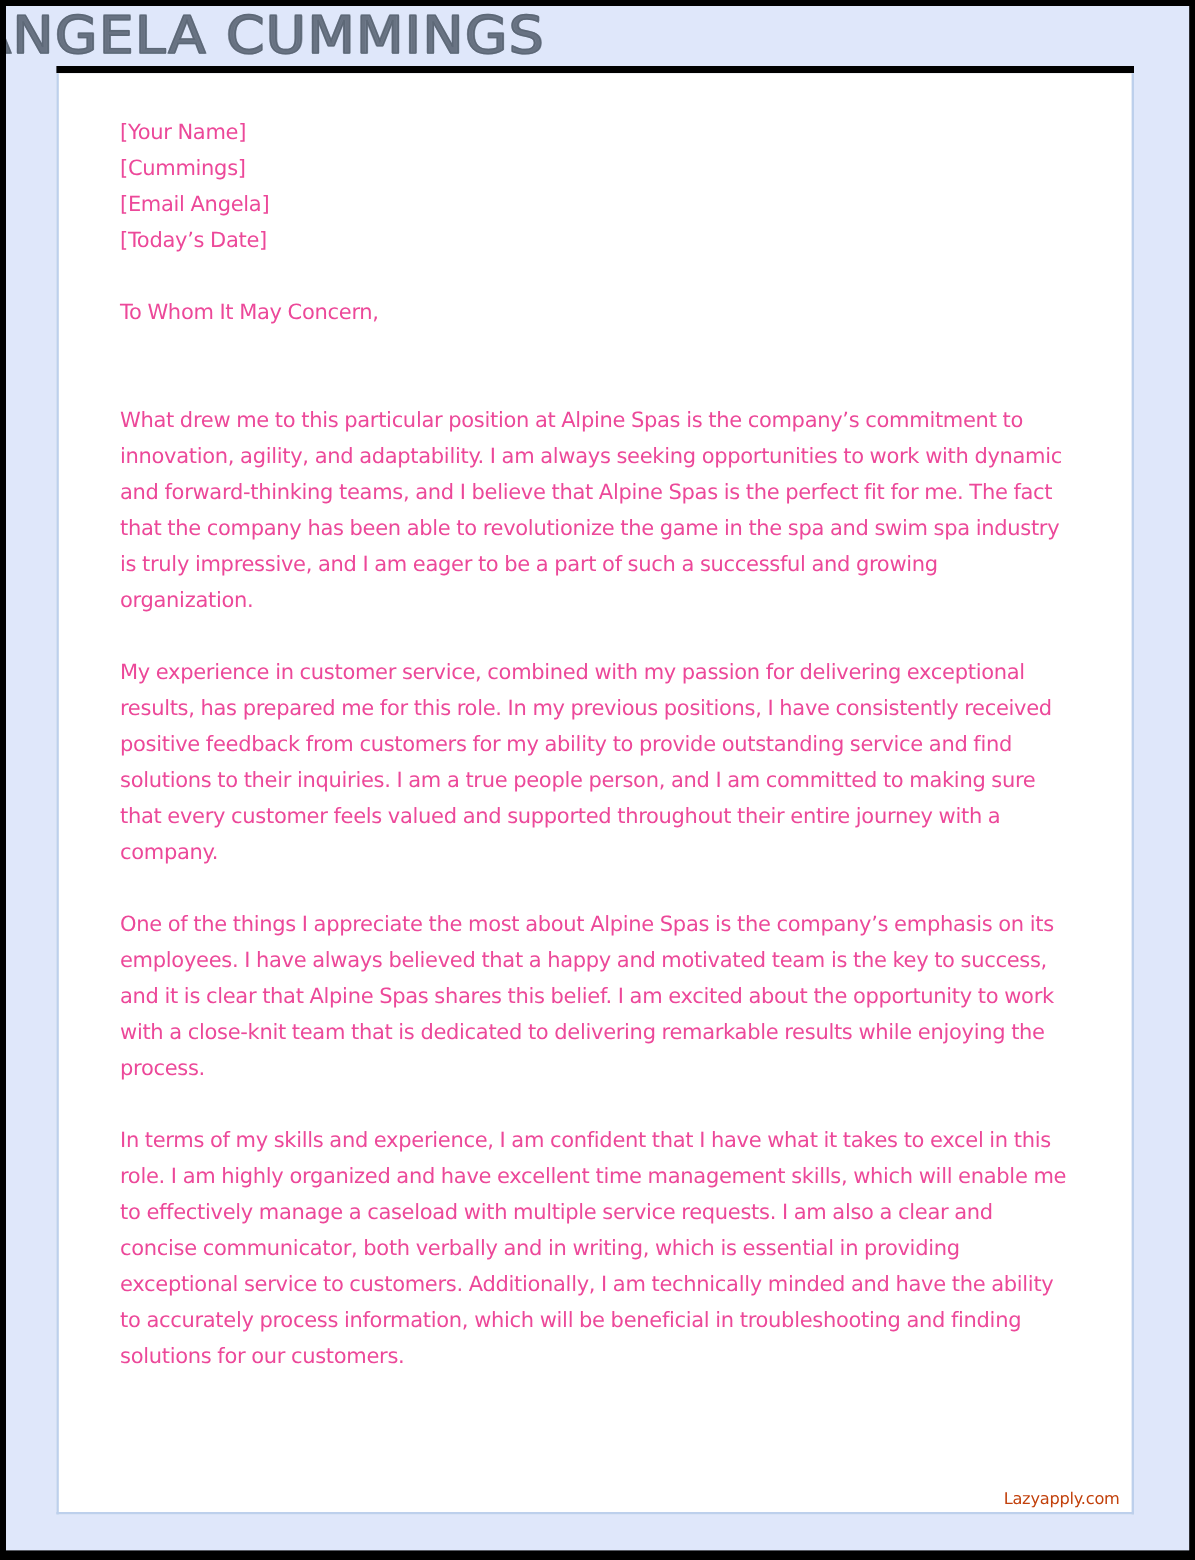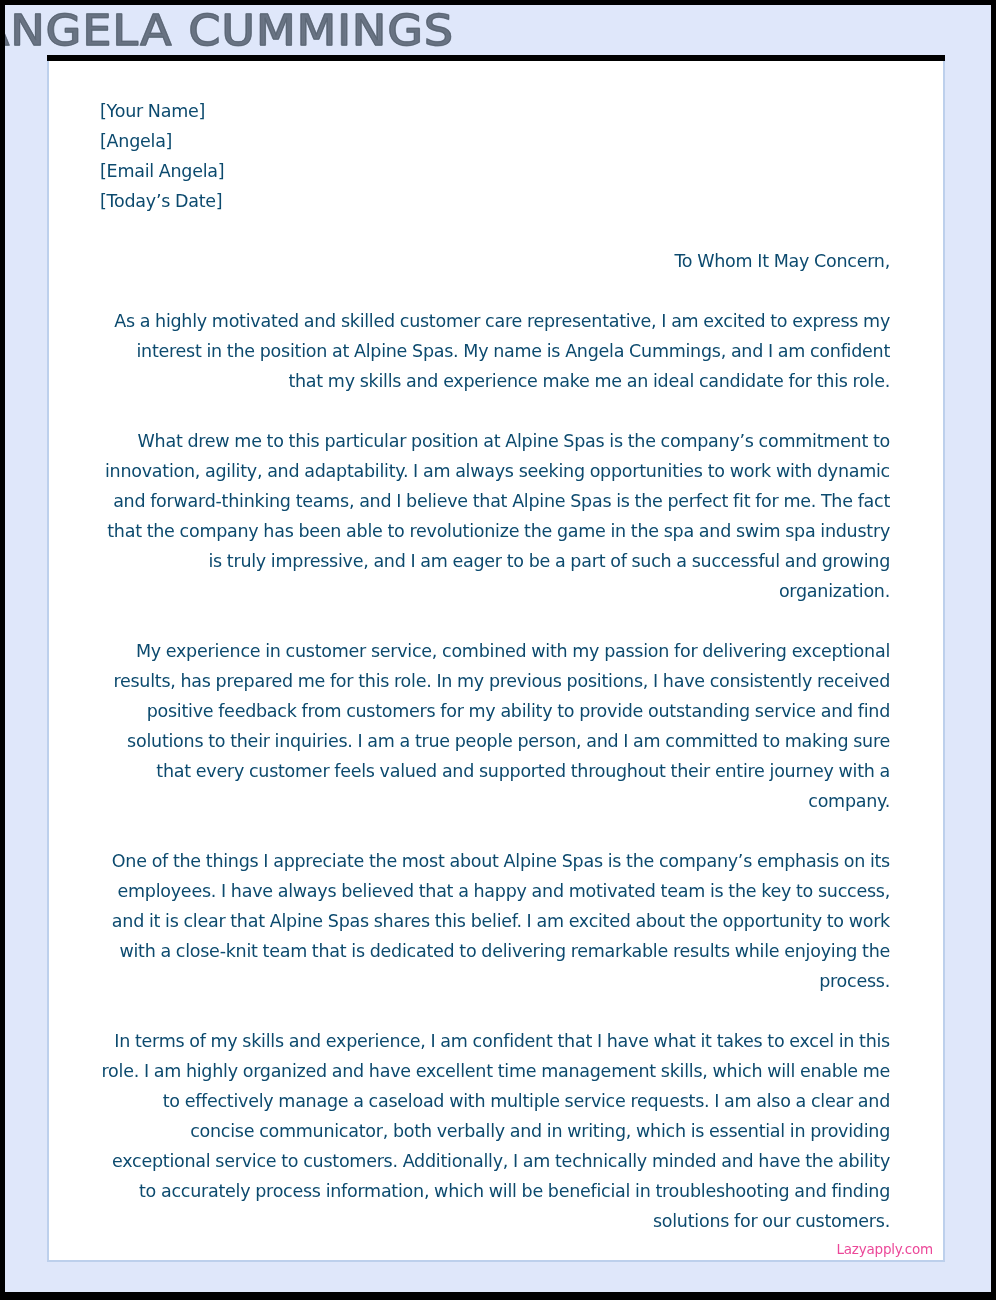--- a/index.html
+++ b/index.html
@@ -92,45 +92,45 @@
 
   
   .letter {
     position: absolute;
     left: 51px;
     top: 35px;
     width: 790px;
     font-family: "DejaVu Sans", sans-serif;
     font-size: 17.5px;
     line-height: 30px;
-    color: #0c4a6e;
+    color: #ec4899;
     letter-spacing: -0.25px;
     word-spacing: -0.4px;
   }
   .addr-line {
     display: block;
     white-space: nowrap;
   }
   .block-gap {
     height: 30px;
   }
   .para {
     margin: 0;
-    text-align: right;
+    text-align: left;
   }
 
   
   .watermark {
     position: absolute;
     right: 10px;
     bottom: 2px;
     font-family: "DejaVu Sans", sans-serif;
     font-size: 13.5px;
     line-height: 18px;
-    color: #ec4899;
+    color: #c2410c;
     background: #ffffff;
     padding-left: 10px;
     letter-spacing: -0.2px;
   }
 </style>
 </head>
 <body>
 
 <div class="frame">
   <div class="canvas">
@@ -140,32 +140,31 @@
     </div>
 
     <div class="rule"></div>
 
     <div class="page">
 
       <div class="letter">
 
         <div>
           <span class="addr-line">[Your Name]</span>
-          <span class="addr-line">[Angela]</span>
+          <span class="addr-line">[Cummings]</span>
           <span class="addr-line">[Email Angela]</span>
           <span class="addr-line">[Today’s Date]</span>
         </div>
 
         <div class="block-gap"></div>
 
         <p class="para">To Whom It May Concern,</p>
 
         <div class="block-gap"></div>
 
-        <p class="para">As a highly motivated and skilled customer care representative, I am excited to express my interest in the position at Alpine Spas. My name is Angela Cummings, and I am confident that my skills and experience make me an ideal candidate for this role.</p>
         <div class="block-gap"></div>
 
         <p class="para">What drew me to this particular position at Alpine Spas is the company’s commitment to innovation, agility, and adaptability. I am always seeking opportunities to work with dynamic and forward-thinking teams, and I believe that Alpine Spas is the perfect fit for me. The fact that the company has been able to revolutionize the game in the spa and swim spa industry is truly impressive, and I am eager to be a part of such a successful and growing organization.</p>
         <div class="block-gap"></div>
 
         <p class="para">My experience in customer service, combined with my passion for delivering exceptional results, has prepared me for this role. In my previous positions, I have consistently received positive feedback from customers for my ability to provide outstanding service and find solutions to their inquiries. I am a true people person, and I am committed to making sure that every customer feels valued and supported throughout their entire journey with a company.</p>
         <div class="block-gap"></div>
 
         <p class="para">One of the things I appreciate the most about Alpine Spas is the company’s emphasis on its employees. I have always believed that a happy and motivated team is the key to success, and it is clear that Alpine Spas shares this belief. I am excited about the opportunity to work with a close-knit team that is dedicated to delivering remarkable results while enjoying the process.</p>
         <div class="block-gap"></div>

